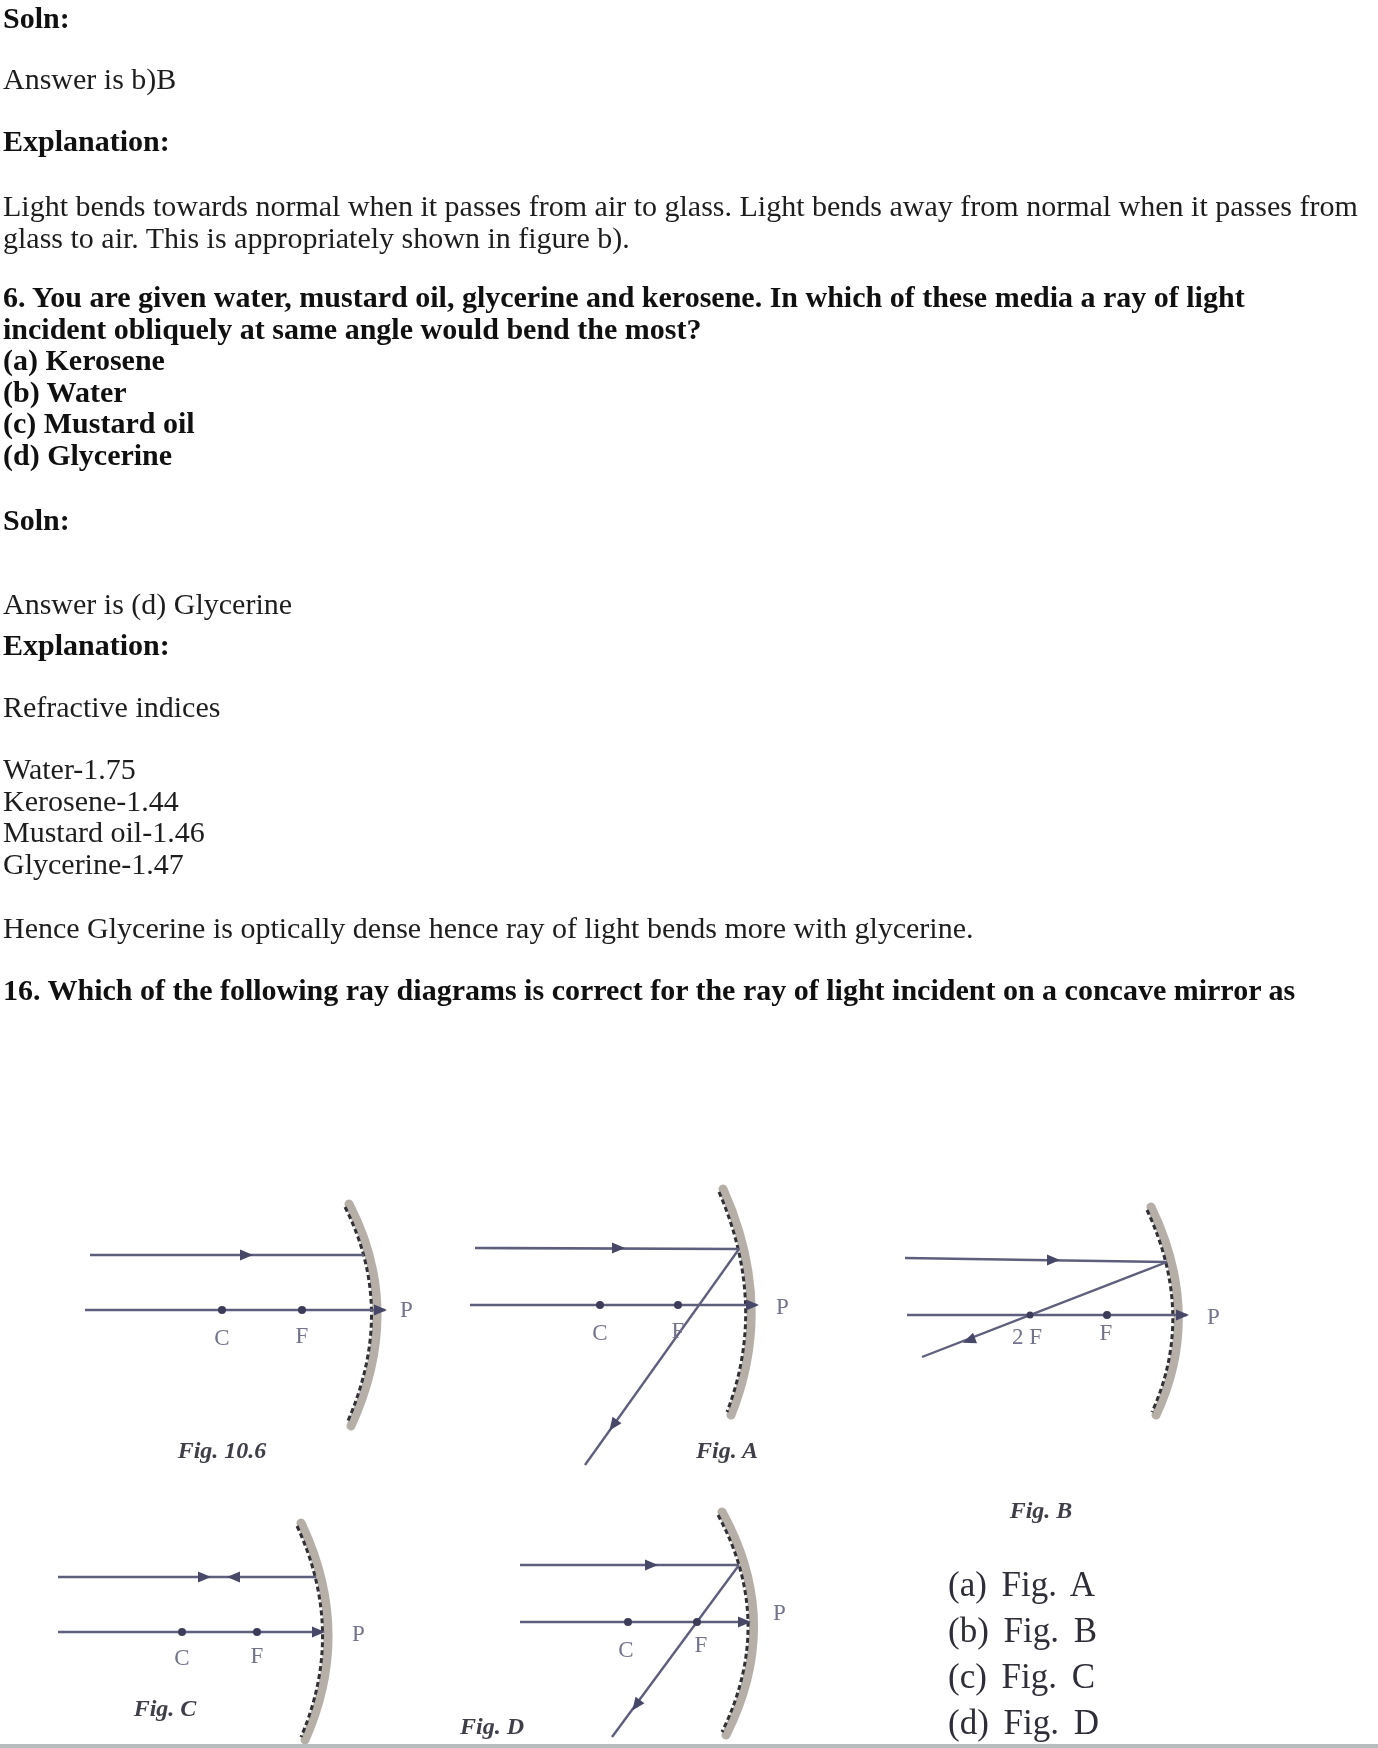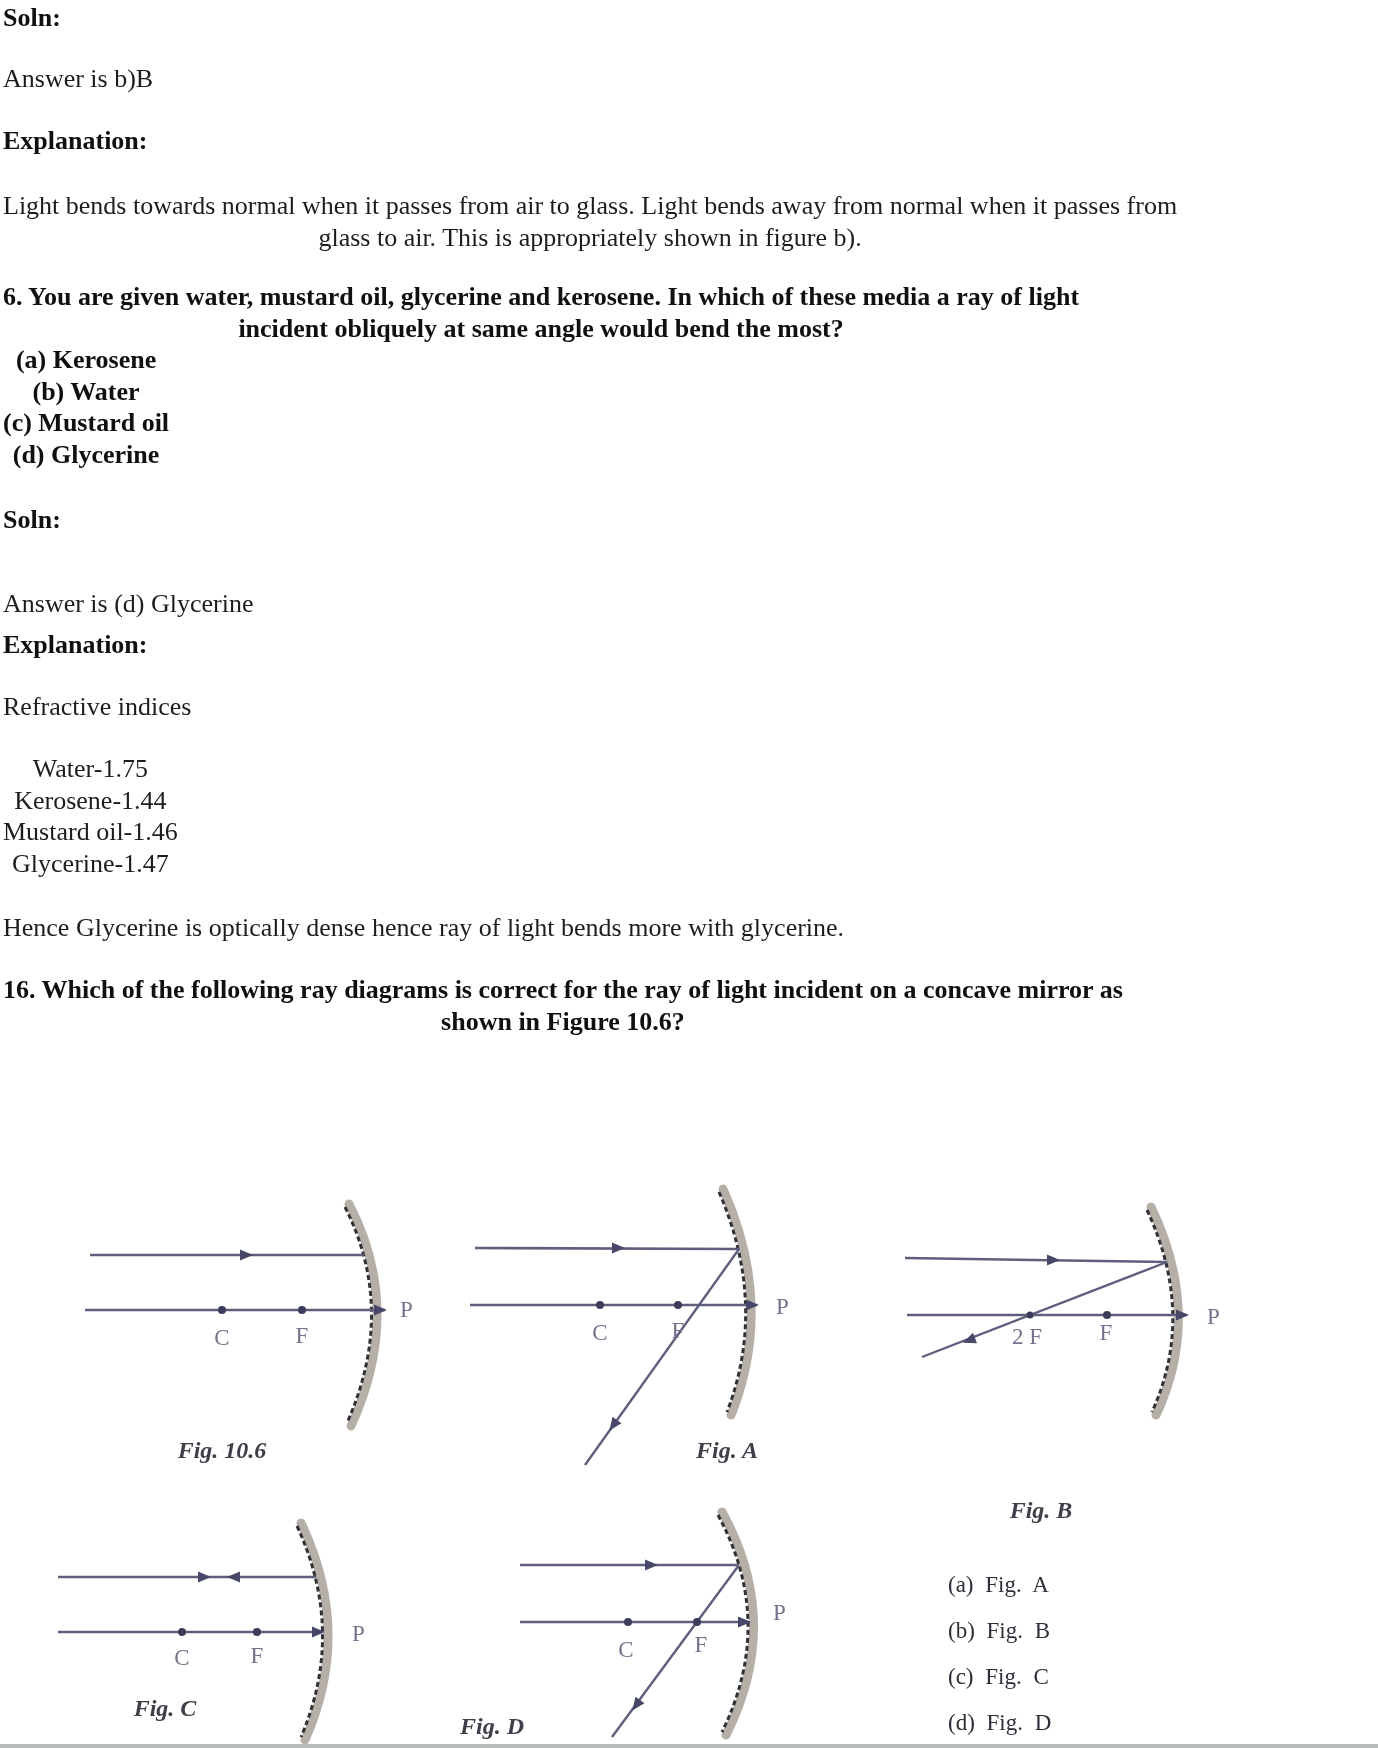--- a/index.html
+++ b/index.html
@@ -5,26 +5,26 @@
   html,body{margin:0;padding:0;background:#e8e8e8;}
   .page{
     position:relative;
     width:1378px;height:1748px;
     background:#ffffff;
     font-family:"Liberation Serif",serif;
     color:#1d1d1d;
     overflow:hidden;
     margin:0 auto;
   }
-  .blk{position:absolute;left:3px;font-size:26px;line-height:31.5px;white-space:nowrap;text-align:center;}
+  .blk{position:absolute;left:3px;font-size:30px;line-height:31.5px;white-space:nowrap;}
   .b{font-weight:bold;color:#101010;}
   .svgwrap{position:absolute;left:0;top:1080px;width:1378px;height:668px;}
   .opts16{
     position:absolute;left:948px;top:1562px;
-    font-size:23px;line-height:46px;
+    font-size:35px;line-height:46px;
     color:#2e2e38;word-spacing:6px;white-space:nowrap;
   }
   .page-edge{position:absolute;left:0;top:1744px;width:1378px;height:4px;background:#b7bcbc;}
   svg text{font-family:"Liberation Serif",serif;}
   .lbl{font-size:23px;fill:#73738c;}
   .cap{font-size:24px;font-weight:bold;font-style:italic;fill:#3f3f49;}
 </style>
 </head>
 <body>
 
@@ -60,21 +60,20 @@
     <div>Water-1.75</div>
     <div>Kerosene-1.44</div>
     <div>Mustard oil-1.46</div>
     <div>Glycerine-1.47</div>
   </div>
 
   <div class="blk" style="top:912px">Hence Glycerine is optically dense hence ray of light bends more with glycerine.</div>
 
   <div class="blk b" style="top:974px">
     <div>16. Which of the following ray diagrams is correct for the ray of light incident on a concave mirror as</div>
-    <div>shown in Figure 10.6?</div>
   </div>
 
   <div class="svgwrap">
   <svg width="1378" height="668" viewBox="0 1080 1378 668" xmlns="http://www.w3.org/2000/svg">
 
     <g>
       <path d="M 349,1204 Q 404,1310 351,1426" fill="none" stroke="#b6afa8" stroke-width="9" stroke-linecap="round"></path>
       <path d="M 345,1207 Q 397,1310 347,1423" fill="none" stroke="#303036" stroke-width="3" stroke-dasharray="5 3"></path>
       <line x1="90" y1="1255" x2="364" y2="1255" stroke="#5e5e7d" stroke-width="2.6"></line>
       <polygon points="0,-5.5 13,0 0,5.5" transform="translate(240,1255)" fill="#474768"></polygon>

